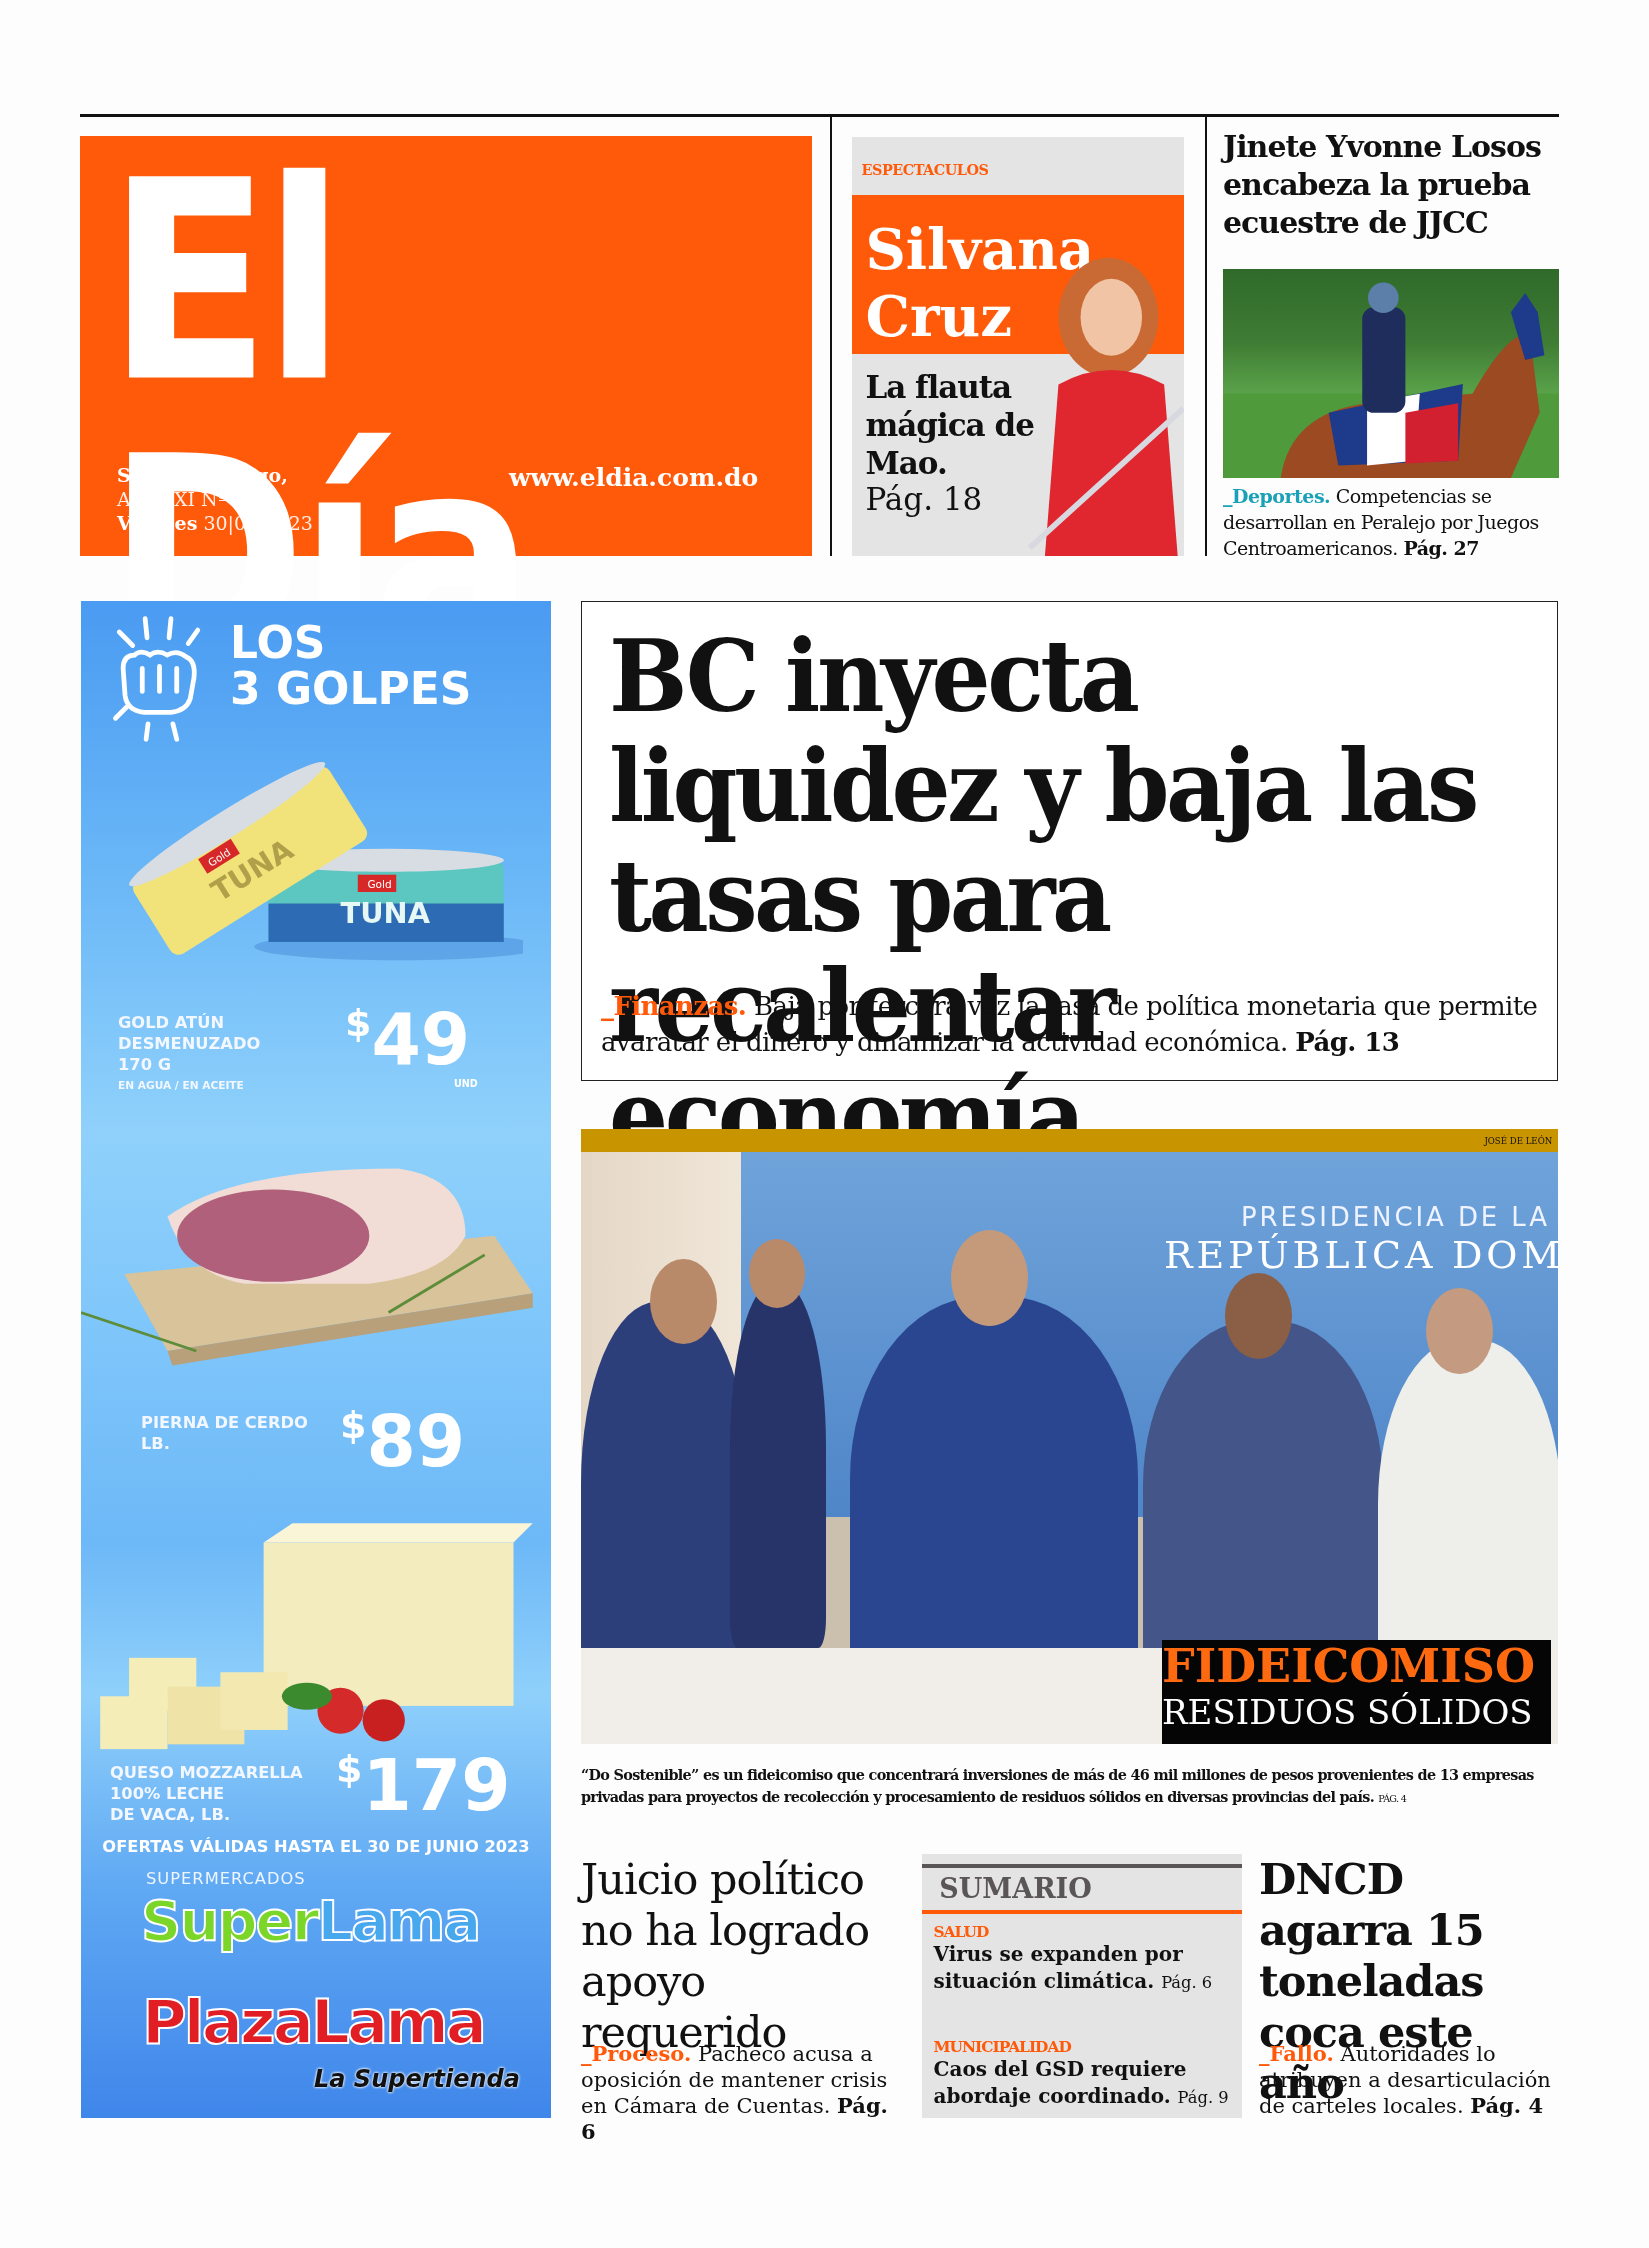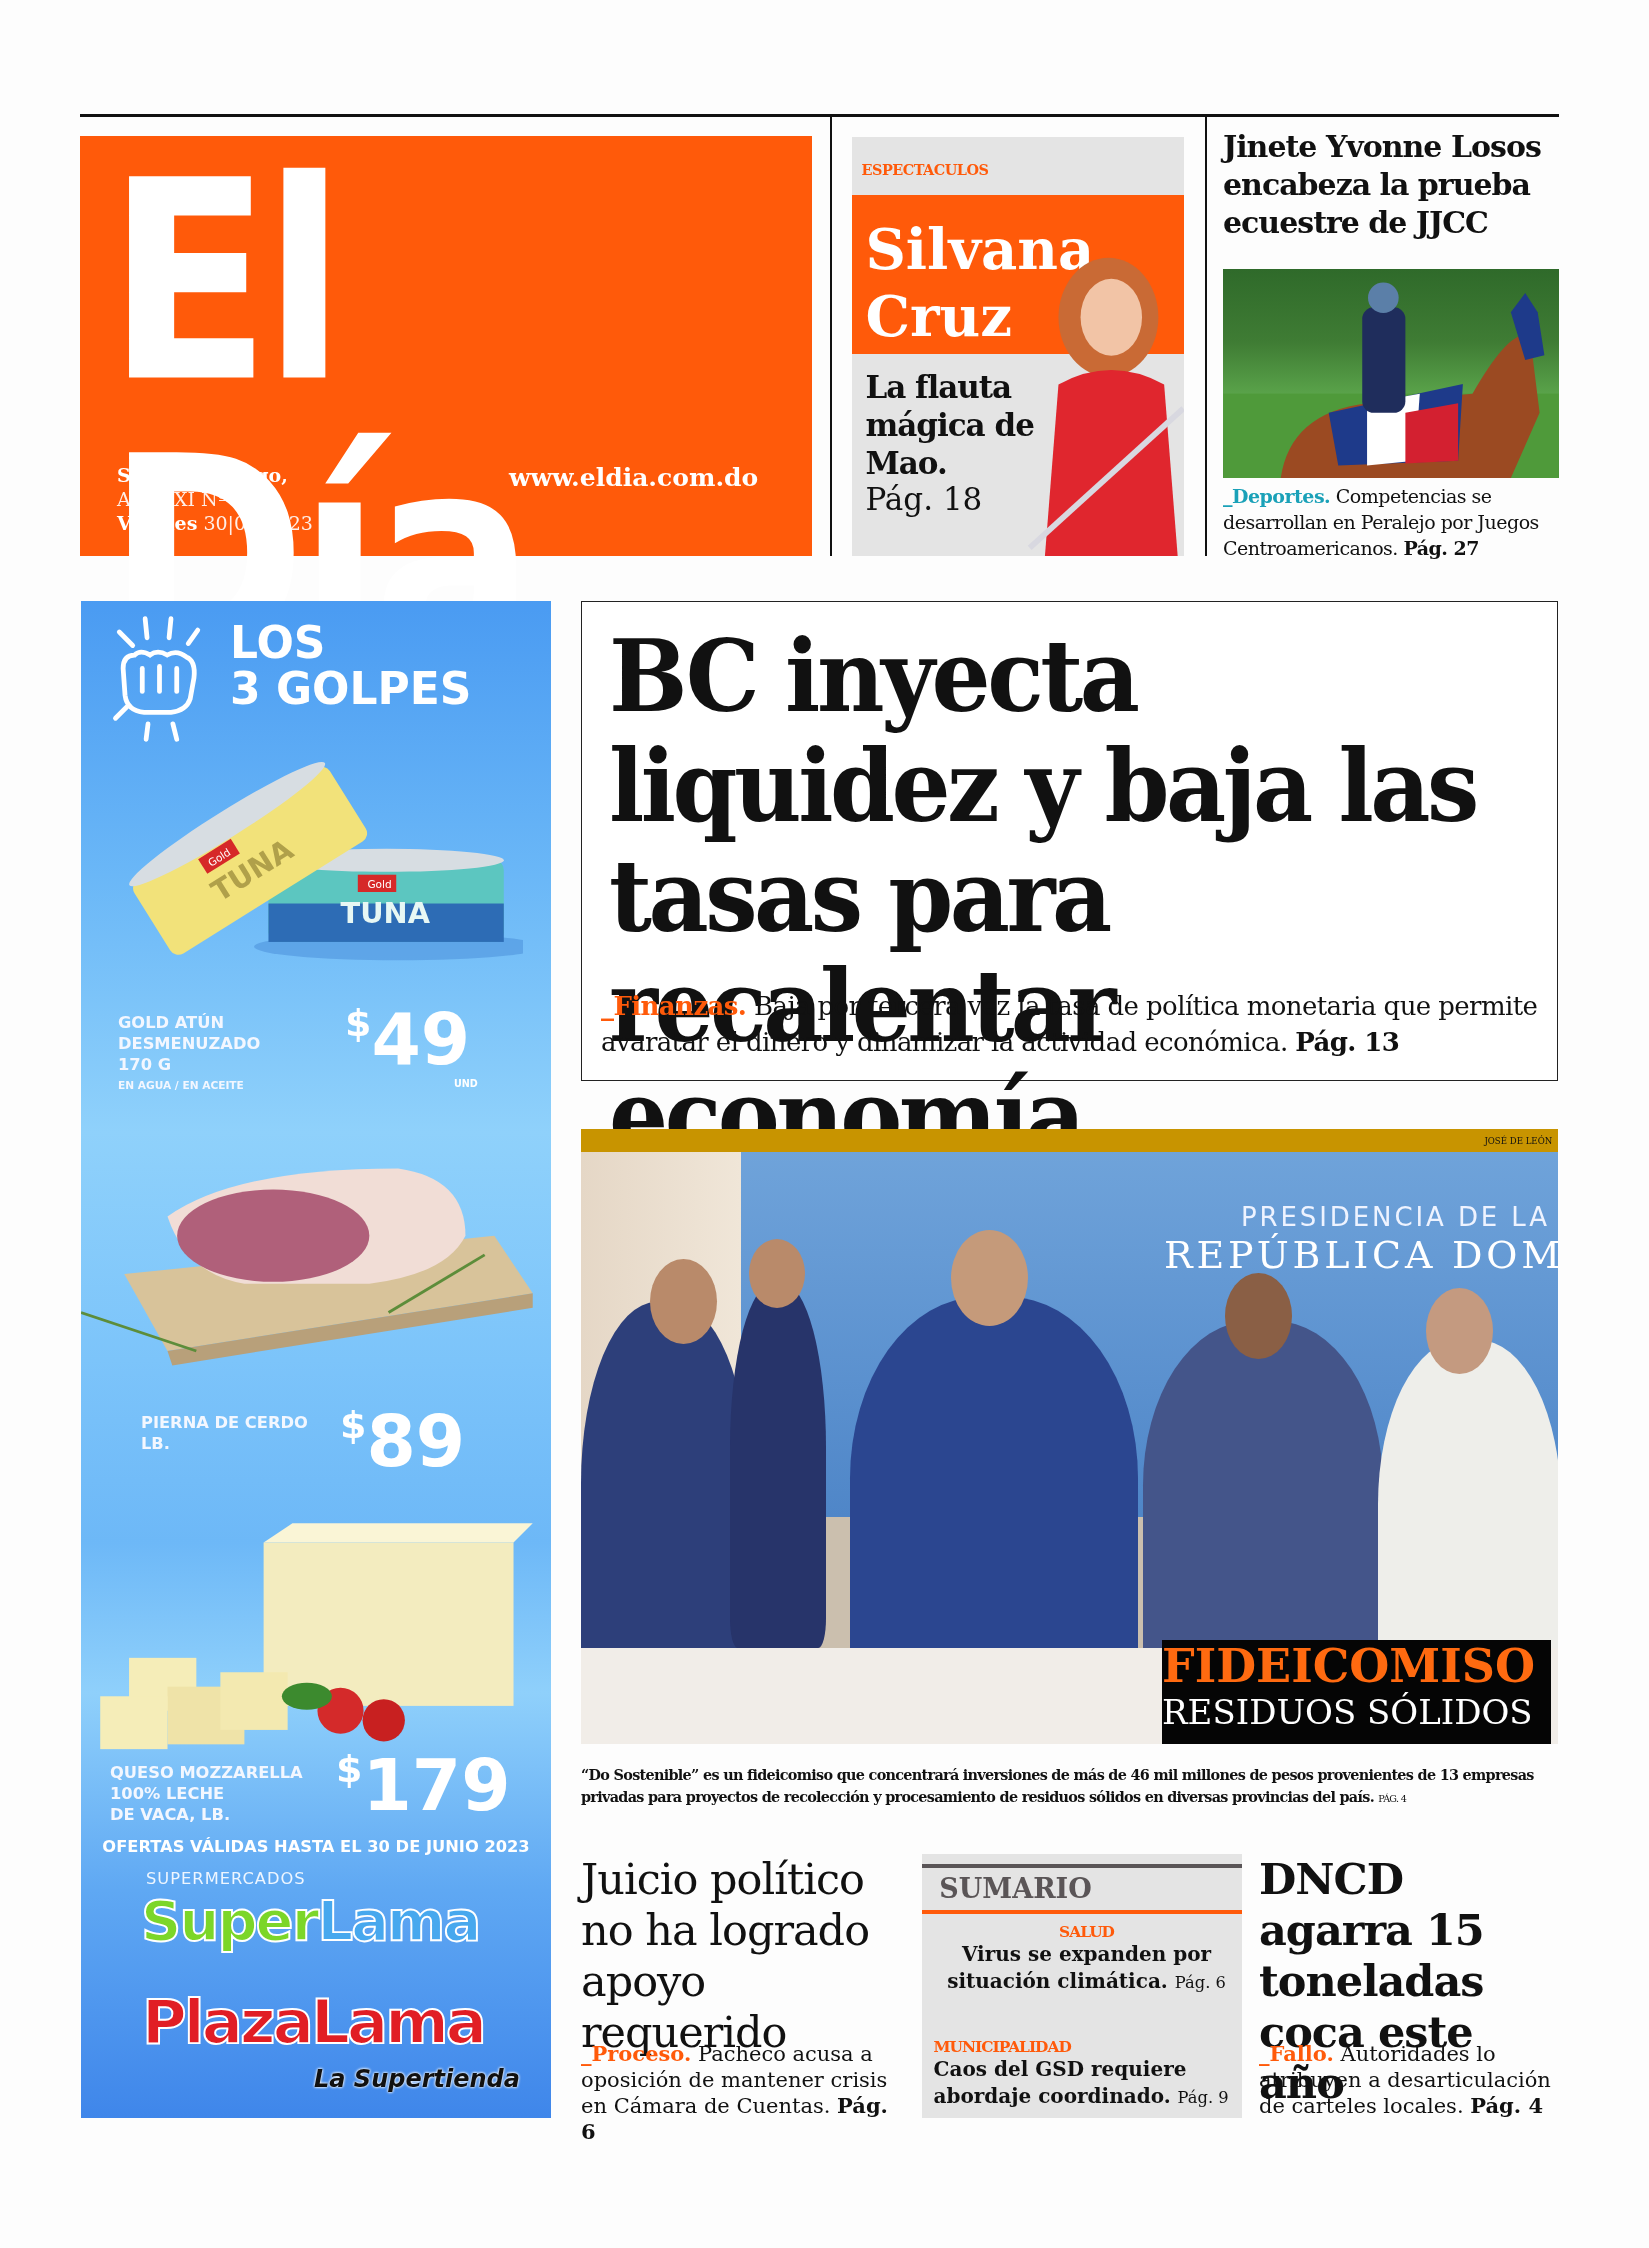--- a/index.html
+++ b/index.html
@@ -270,21 +270,21 @@
 <div class="abs juicio-d">
   <span class="kick kick-orange dash">Proceso.</span>
   <span>Pacheco acusa a oposición de mantener crisis en Cámara de Cuentas.</span>
   <b>Pág. 6</b>
 </div>
 
 <div class="abs sumario">
   <div class="topbar"></div>
   <div class="title">SUMARIO</div>
   <div class="orbar"></div>
-  <div class="sum-item" style="top:69px;text-align:center;">
+  <div class="sum-item" style="top:69px;">
     <div class="sum-kick">SALUD</div>
     <div class="sum-text"><span>Virus se expanden por situación climática.</span> <span class="pg">Pág. 6</span></div>
   </div>
   <div class="sum-item" style="top:184px;">
     <div class="sum-kick">MUNICIPALIDAD</div>
     <div class="sum-text"><span>Caos del GSD requiere abordaje coordinado.</span> <span class="pg">Pág. 9</span></div>
   </div>
 </div>
 
 <div class="abs dncd-h">DNCD agarra 15 toneladas coca este año</div>

